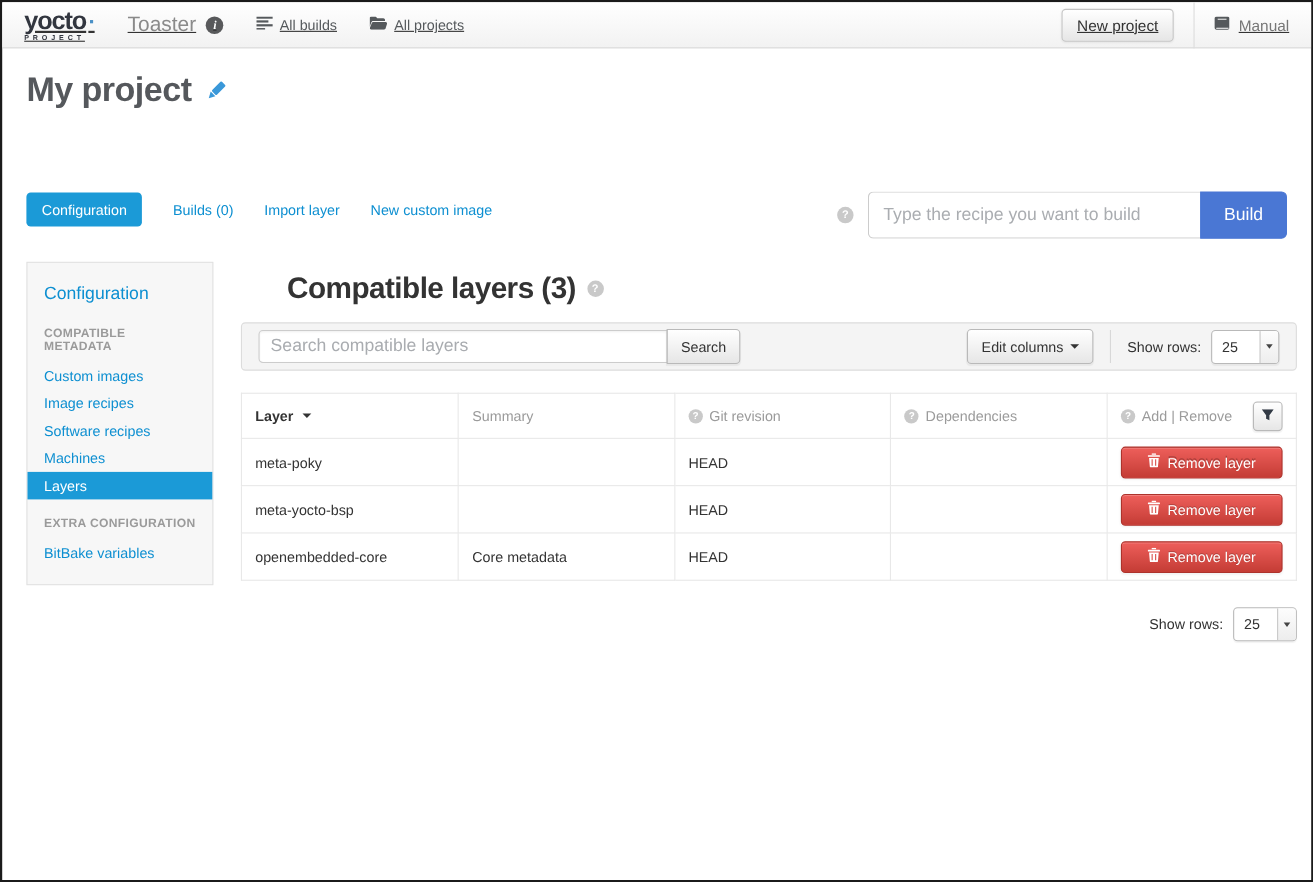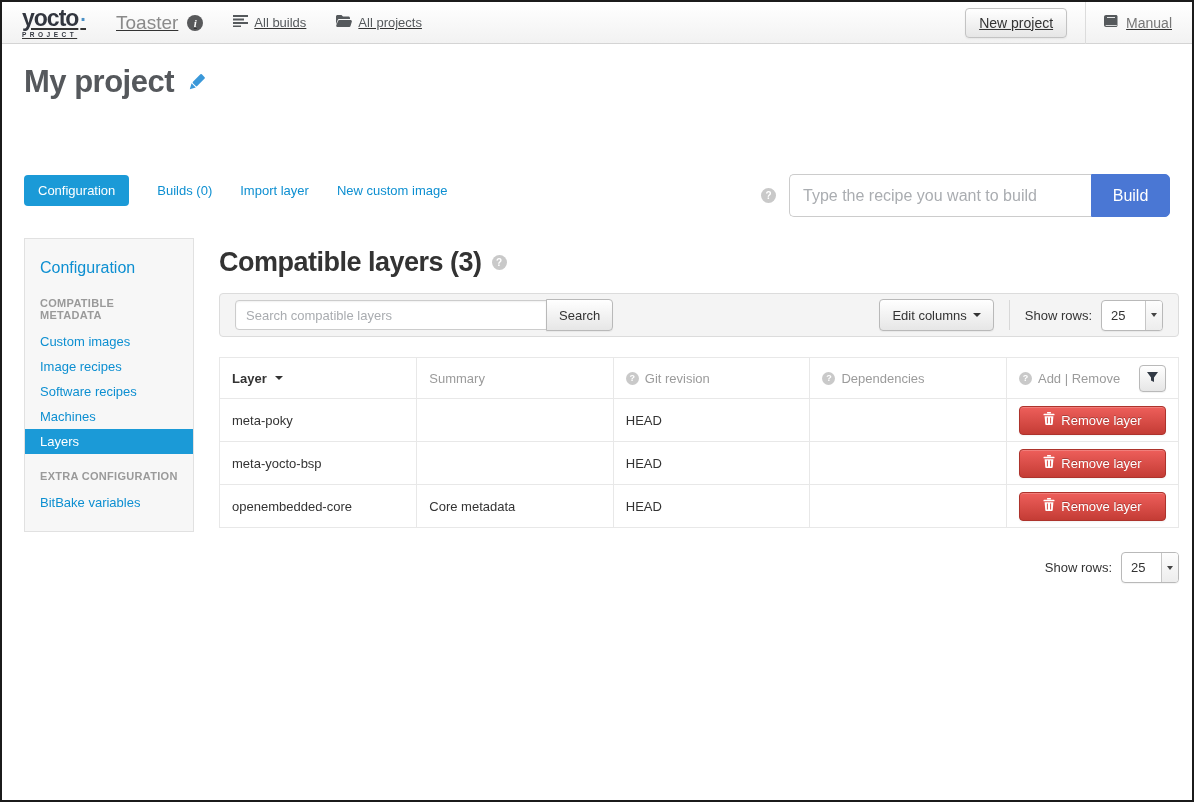--- a/index.html
+++ b/index.html
@@ -80,29 +80,29 @@
   }
   .sidebar-title { display:block; font-size:16px; color:#0d8fd1; padding:0 15px; margin-bottom:20px; cursor:pointer; }
   .sidebar-heading { font-size:11px; font-weight:bold; color:#9a9a9a; padding:0 15px; margin:16px 0 8px; letter-spacing:0.3px; }
   .sidebar-heading:first-of-type { margin-top:0; }
   .sidebar-link { display:block; font-size:13px; color:#0d8fd1; padding:5px 15px; cursor:pointer; }
   .sidebar-link.active { background:#1b9ad7; color:#fff; }
 
   
   .main { position:absolute; left:217px; top:245px; width:960px; }
   .main-heading-row { display:flex; align-items:center; gap:10px; margin-bottom:15px; }
-  .main-heading { font-size:27px; font-weight:bold; color:#333; letter-spacing:-0.5px; }
+  .main-heading { font-size:27px; font-weight:bold; color:#333; letter-spacing:-0.5px;margin-left:42px; }
 
   .toolbar {
     height:44px; background:#f4f4f4; border:1px solid #dcdcdc; border-radius:4px;
     display:flex; align-items:center; padding:0 15px; margin-bottom:20px;
   }
   .search-input {
-    width:312px; height:30px; border:1px solid #ccc; border-radius:4px 0 0 4px;
-    padding:0 10px; font-size:13px; color:#3b82f6; font-family:inherit; outline:none;
+    width:372px; height:30px; border:1px solid #ccc; border-radius:4px 0 0 4px;
+    padding:0 10px; font-size:16px; color:#3b82f6; font-family:inherit; outline:none;
     box-shadow:inset 0 1px 2px rgba(0,0,0,0.06);
   }
   .search-input::placeholder { color:#a9acb0; }
   .btn-small {
     background:linear-gradient(#ffffff,#e6e6e6);
     border:1px solid #b9b9b9; border-radius:4px;
     height:32px; padding:0 12px; font-size:13px; color:#333; cursor:pointer;
     display:inline-flex; align-items:center; gap:6px; font-family:inherit;
     box-shadow:0 1px 1px rgba(0,0,0,0.05);
   }

